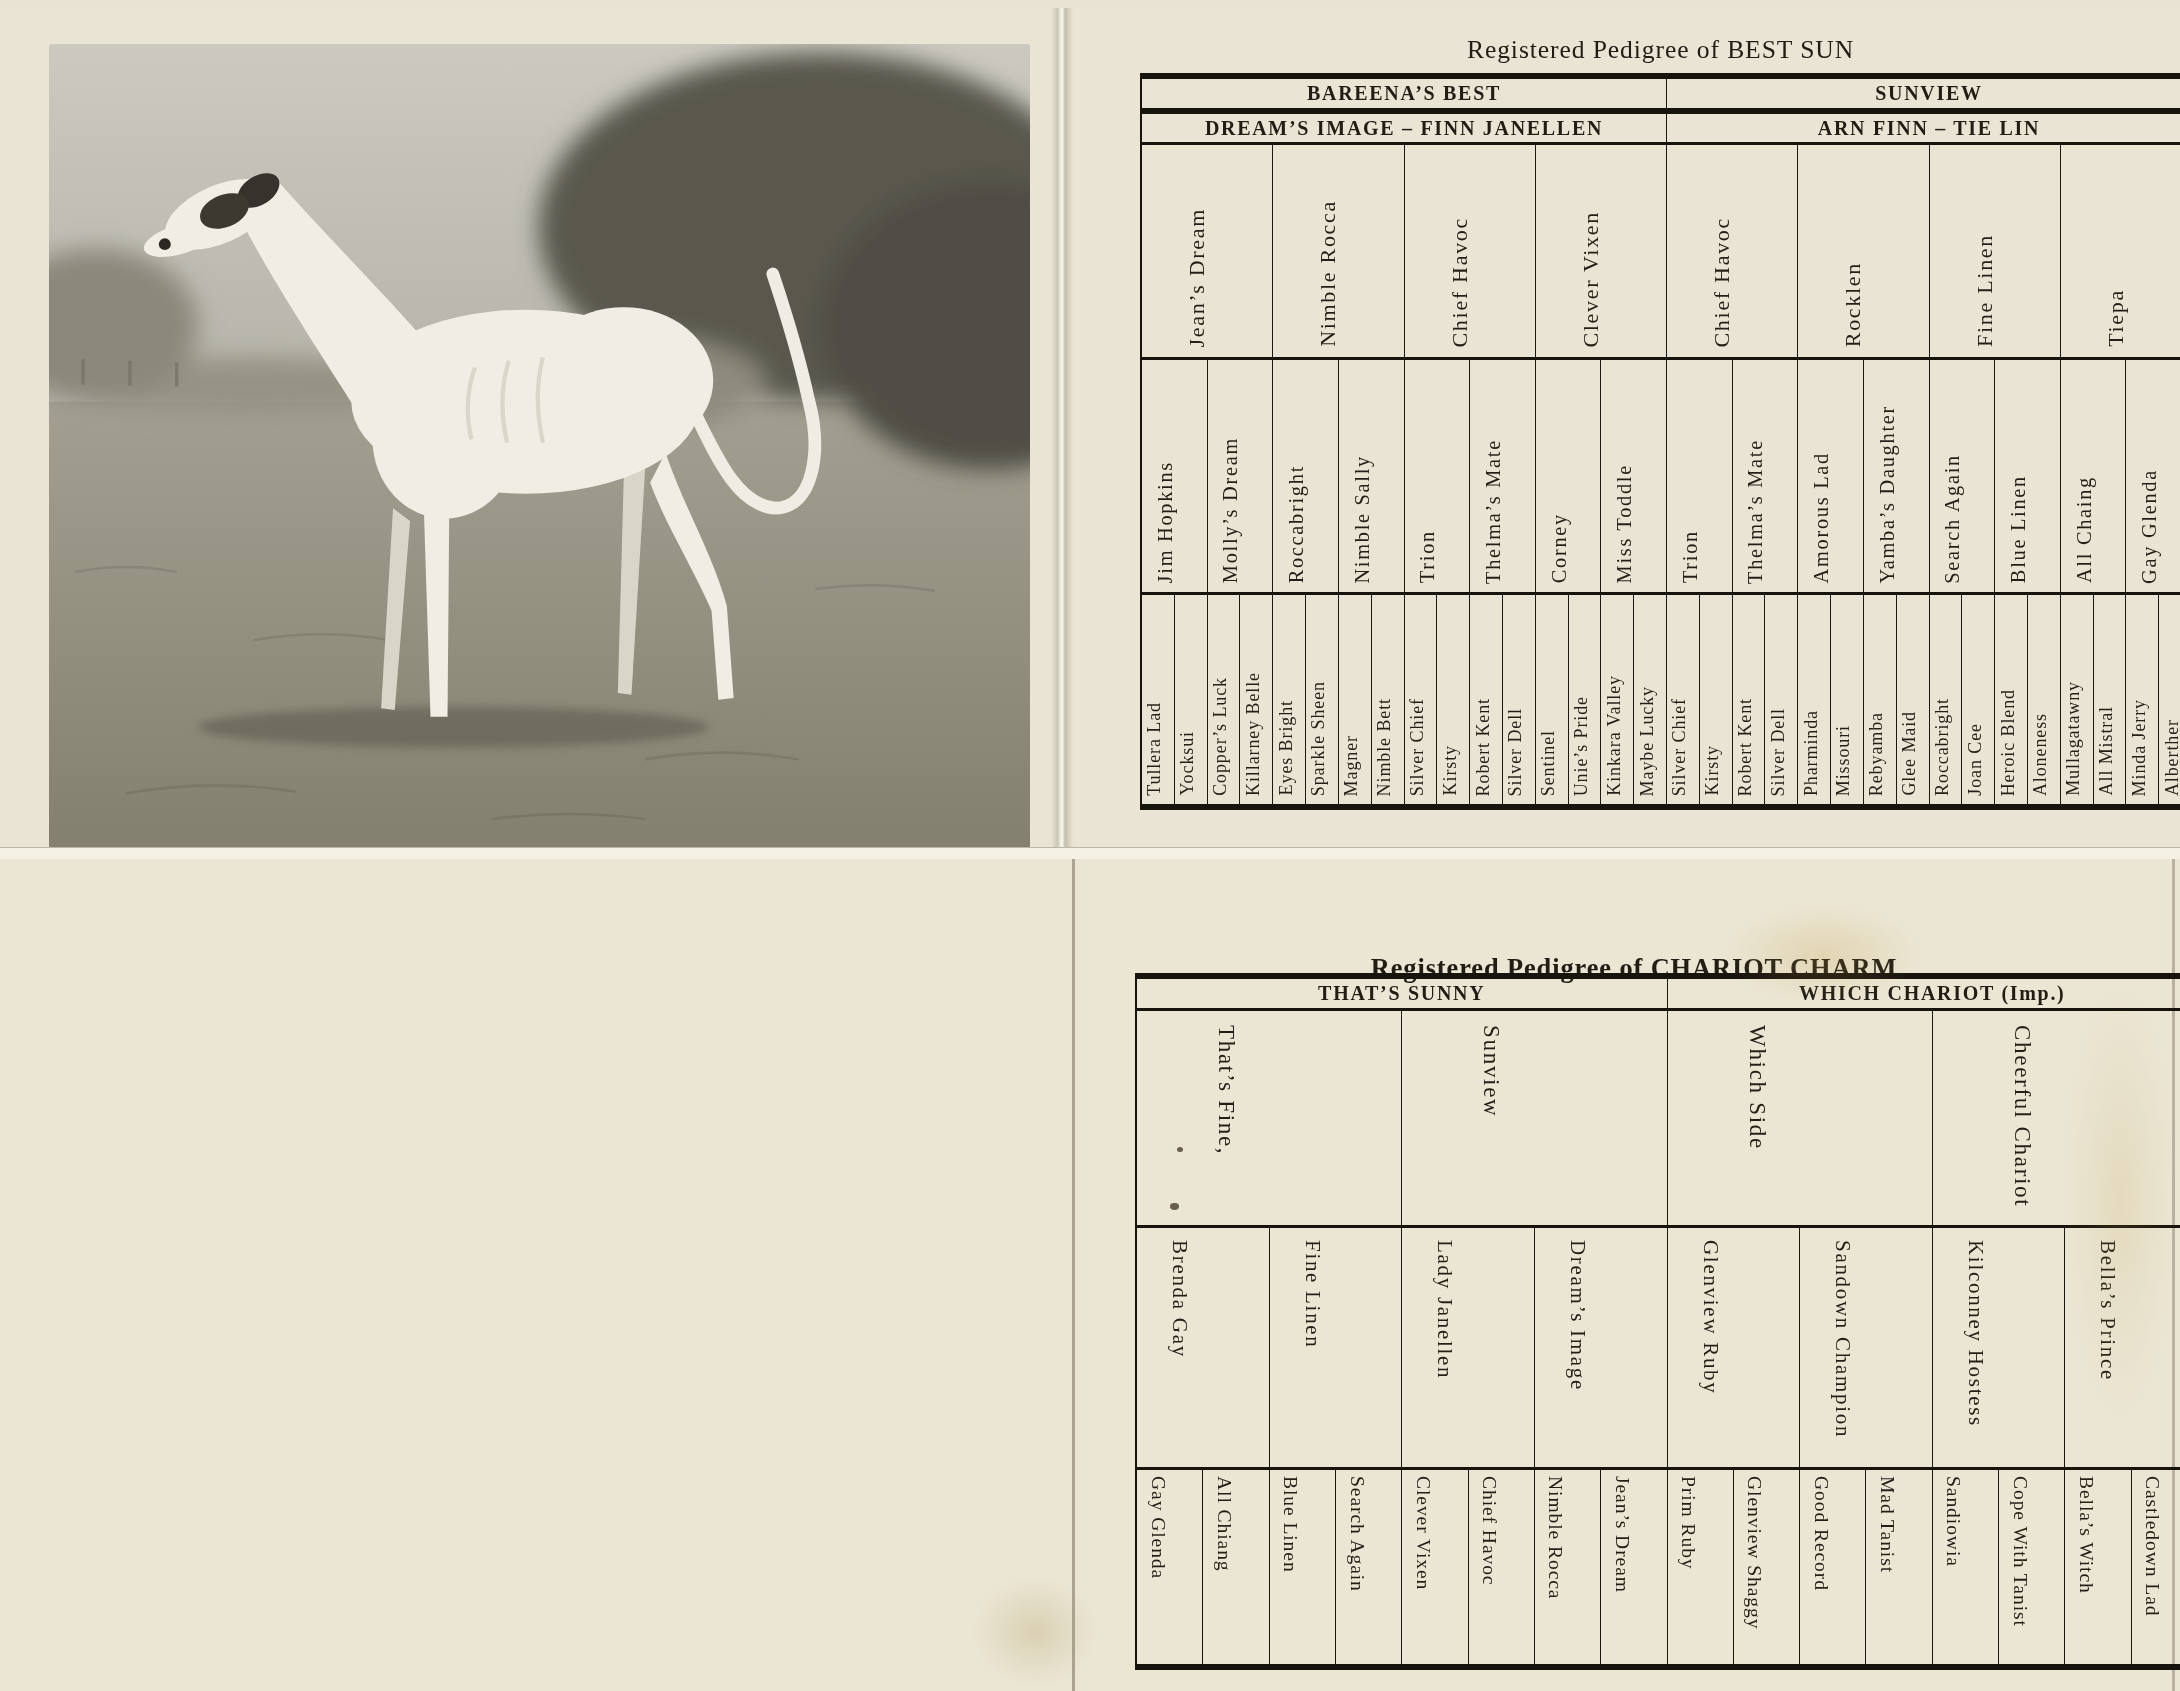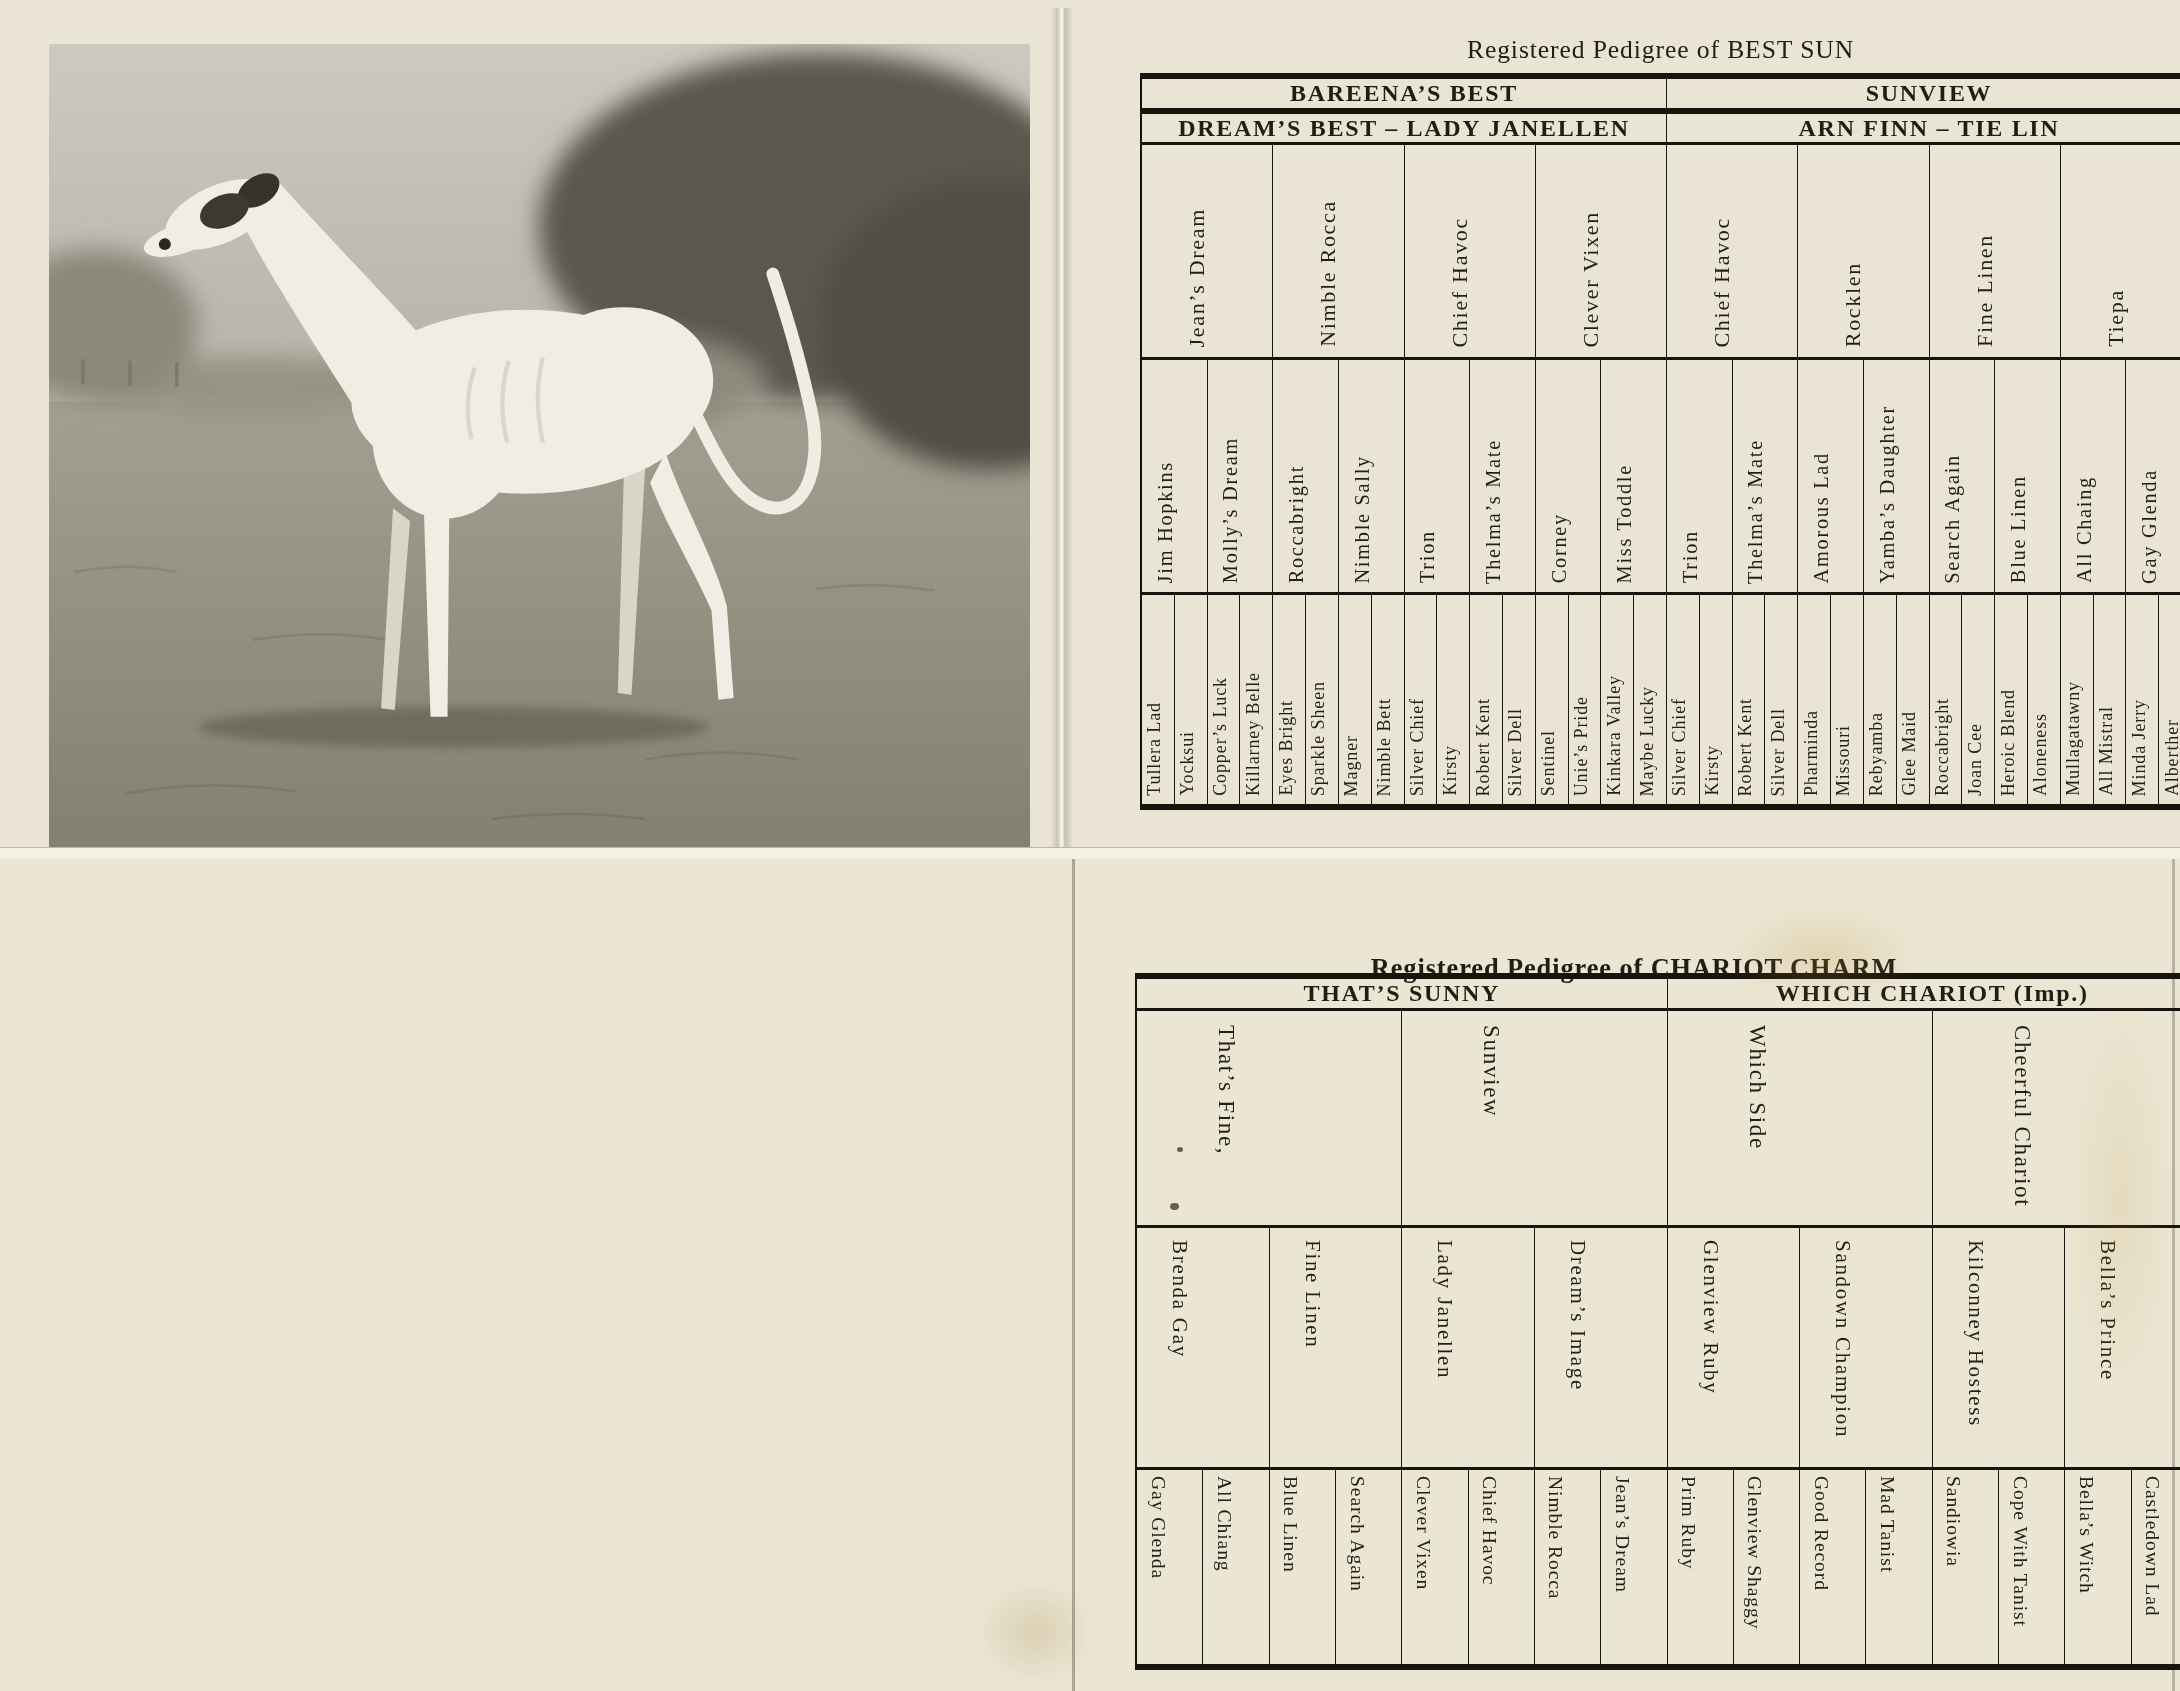--- a/index.html
+++ b/index.html
@@ -30,21 +30,21 @@
   .rule{width:100%;}
   .r7{height:6px;background:#17130d;}
   .r4{height:3.4px;background:#17130d;}
   .r3{height:2.6px;background:#17130d;}
   .dbl{height:6px;background:linear-gradient(to bottom,#17130d 0 2.6px,transparent 2.6px 3.4px,#17130d 3.4px 6px);}
 
   .row{display:flex;width:100%;}
   .cell{flex:1 0 0;display:flex;border-left:1.7px solid #1b1711;min-width:0;overflow:hidden;}
   .cell:first-child{border-left:none;}
   .hc{align-items:center;justify-content:center;}
-  .hc span{font-size:24px;font-weight:700;letter-spacing:1.7px;white-space:nowrap;}
+  .hc span{font-size:20px;font-weight:700;letter-spacing:1.7px;white-space:nowrap;}
   .g1,.g1b{height:29px;}
   .g2{height:28px;}
   .g3t{height:212px;}
   .g4t{height:232px;}
   .g5t{height:209px;}
   .g2b{height:214px;}
   .g3b{height:239px;}
   .g4b{height:194px;}
 
   .vt{line-height:1;white-space:nowrap;letter-spacing:1.7px;font-size:20.4px;color:#241f16;}
@@ -144,21 +144,21 @@
         <div class="cell hc">
             <span>BAREENA’S BEST</span>
           </div>
         <div class="cell hc">
             <span>SUNVIEW</span>
           </div>
       </div>
       <div class="rule dbl"></div>
       <div class="row g2">
         <div class="cell hc">
-            <span>DREAM’S BEST – LADY JANELLEN</span>
+            <span>DREAM’S IMAGE – FINN JANELLEN</span>
           </div>
         <div class="cell hc">
             <span>ARN FINN – TIE LIN</span>
           </div>
       </div>
       <div class="rule r4"></div>
       <div class="row g3t">
           <div class="cell vc">
             <span class="vt up">Jean’s Dream</span>
           </div>

